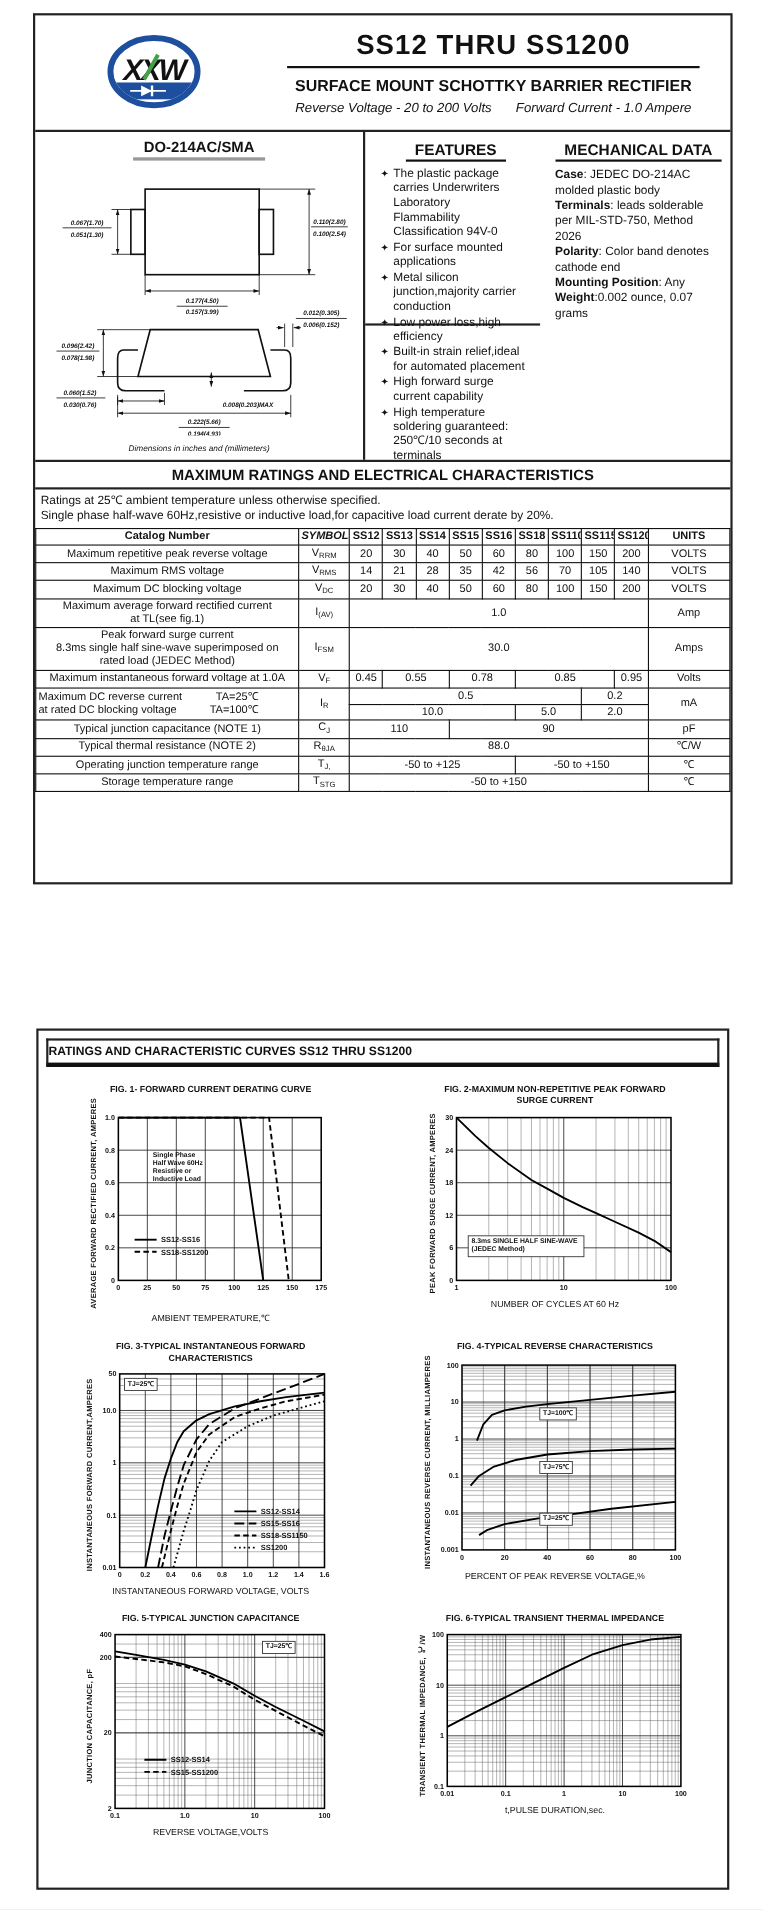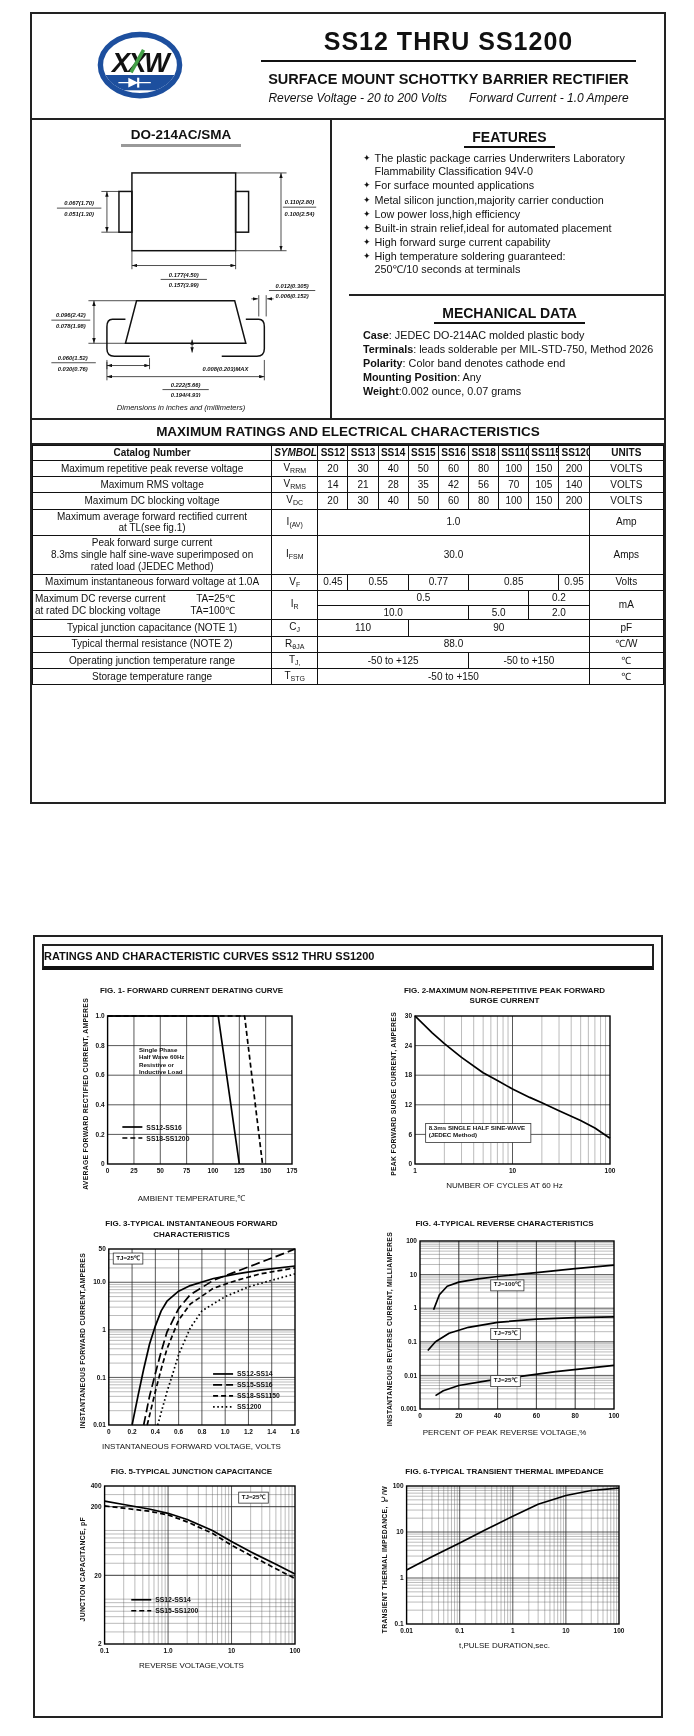--- a/index.html
+++ b/index.html
@@ -16,21 +16,21 @@
   .doc-title{font-size:25px;font-weight:bold;letter-spacing:1px;}
   .title-rule{border:0;border-top:2px solid #111;margin:4px 14px 9px 14px;}
   .doc-subtitle{font-size:14.5px;font-weight:bold;}
   .doc-tagline{font-size:12px;font-style:italic;margin-top:4px;display:flex;justify-content:center;gap:22px;}
 
   
   .p1-mid{display:flex;height:298px;border-top:2px solid #222;}
   .pkg-col{width:300px;border-right:2px solid #222;box-sizing:border-box;text-align:center;padding-top:5px;}
   .pkg-name{font-size:13.5px;font-weight:bold;display:inline-block;border-bottom:3px solid #999;padding:0 10px 2px 10px;}
   .pkg-caption{font-size:7.5px;font-style:italic;margin-top:2px;}
-  .feat-col{flex:1;display:flex;flex-direction:column;margin-left:17px;}
+  .feat-col{flex:1;display:flex;flex-direction:row;}
   .features{height:176px;box-sizing:border-box;border-bottom:2px solid #222;padding:8px 8px 0 14px;}
   .mech{padding:8px 8px 0 14px;}
   .sec-head{text-align:center;margin-bottom:6px;}
   .sec-head span{font-size:14px;font-weight:bold;border-bottom:2px solid #111;padding:0 8px 1px 8px;}
   .feat-list{list-style:none;margin:0;padding:0;font-size:10.8px;line-height:1.22;}
   .feat-list li{display:flex;margin-bottom:1px;}
   .feat-bullet{margin-right:4px;font-size:9px;line-height:1.4;}
   .feat-text{white-space:pre-line;}
   .mech-rows{font-size:10.8px;line-height:1.3;text-align:left;}
   .mech-rows b{font-weight:bold;}
@@ -219,20 +219,24 @@
               <div><b>Terminals</b><span>: leads solderable per MIL-STD-750, Method 2026</span></div>
               <div><b>Polarity</b><span>: Color band denotes cathode end</span></div>
               <div><b>Mounting Position</b><span>: Any</span></div>
               <div><b>Weight</b><span>:0.002 ounce, 0.07 grams</span></div>
             </div>
         </div>
       </div>
     </div>
 
     <div class="ratings-bar">MAXIMUM RATINGS AND ELECTRICAL CHARACTERISTICS</div>
+    <div class="preamble">
+      <div>Ratings at 25℃ ambient temperature unless otherwise specified.</div>
+      <div>Single phase half-wave 60Hz,resistive or inductive load,for capacitive load current derate by 20%.</div>
+    </div>
 
     <table class="rt">
       <colgroup>
         <col style="width:238px">
           <col style="width:46px">
         <col style="width:30px">
           <col style="width:30px">
           <col style="width:30px">
           <col style="width:30px">
         <col style="width:30px">
@@ -312,21 +316,21 @@
 rated load (JEDEC Method)</td>
             <td><span class="sm">I</span><span class="sb">FSM</span></td>
             <td colspan="9">30.0</td>
             <td>Amps</td>
           </tr>
           <tr>
             <td class="lbl">Maximum instantaneous forward voltage at 1.0A</td>
             <td><span class="sm">V</span><span class="sb">F</span></td>
             <td>0.45</td>
             <td colspan="2">0.55</td>
-            <td colspan="2">0.77</td>
+            <td colspan="2">0.78</td>
             <td colspan="3">0.85</td>
             <td>0.95</td>
             <td>Volts</td>
           </tr>
           <tr>
             <td class="lbl" rowspan="2"><div class="lbl2row"><span>Maximum DC reverse current</span><span>TA=25℃</span></div><div class="lbl2row"><span>at rated DC blocking voltage</span><span>TA=100℃</span></div></td>
             <td rowspan="2"><span class="sm">I</span><span class="sb">R</span></td>
             <td colspan="7">0.5</td>
             <td colspan="2">0.2</td>
             <td rowspan="2">mA</td>

